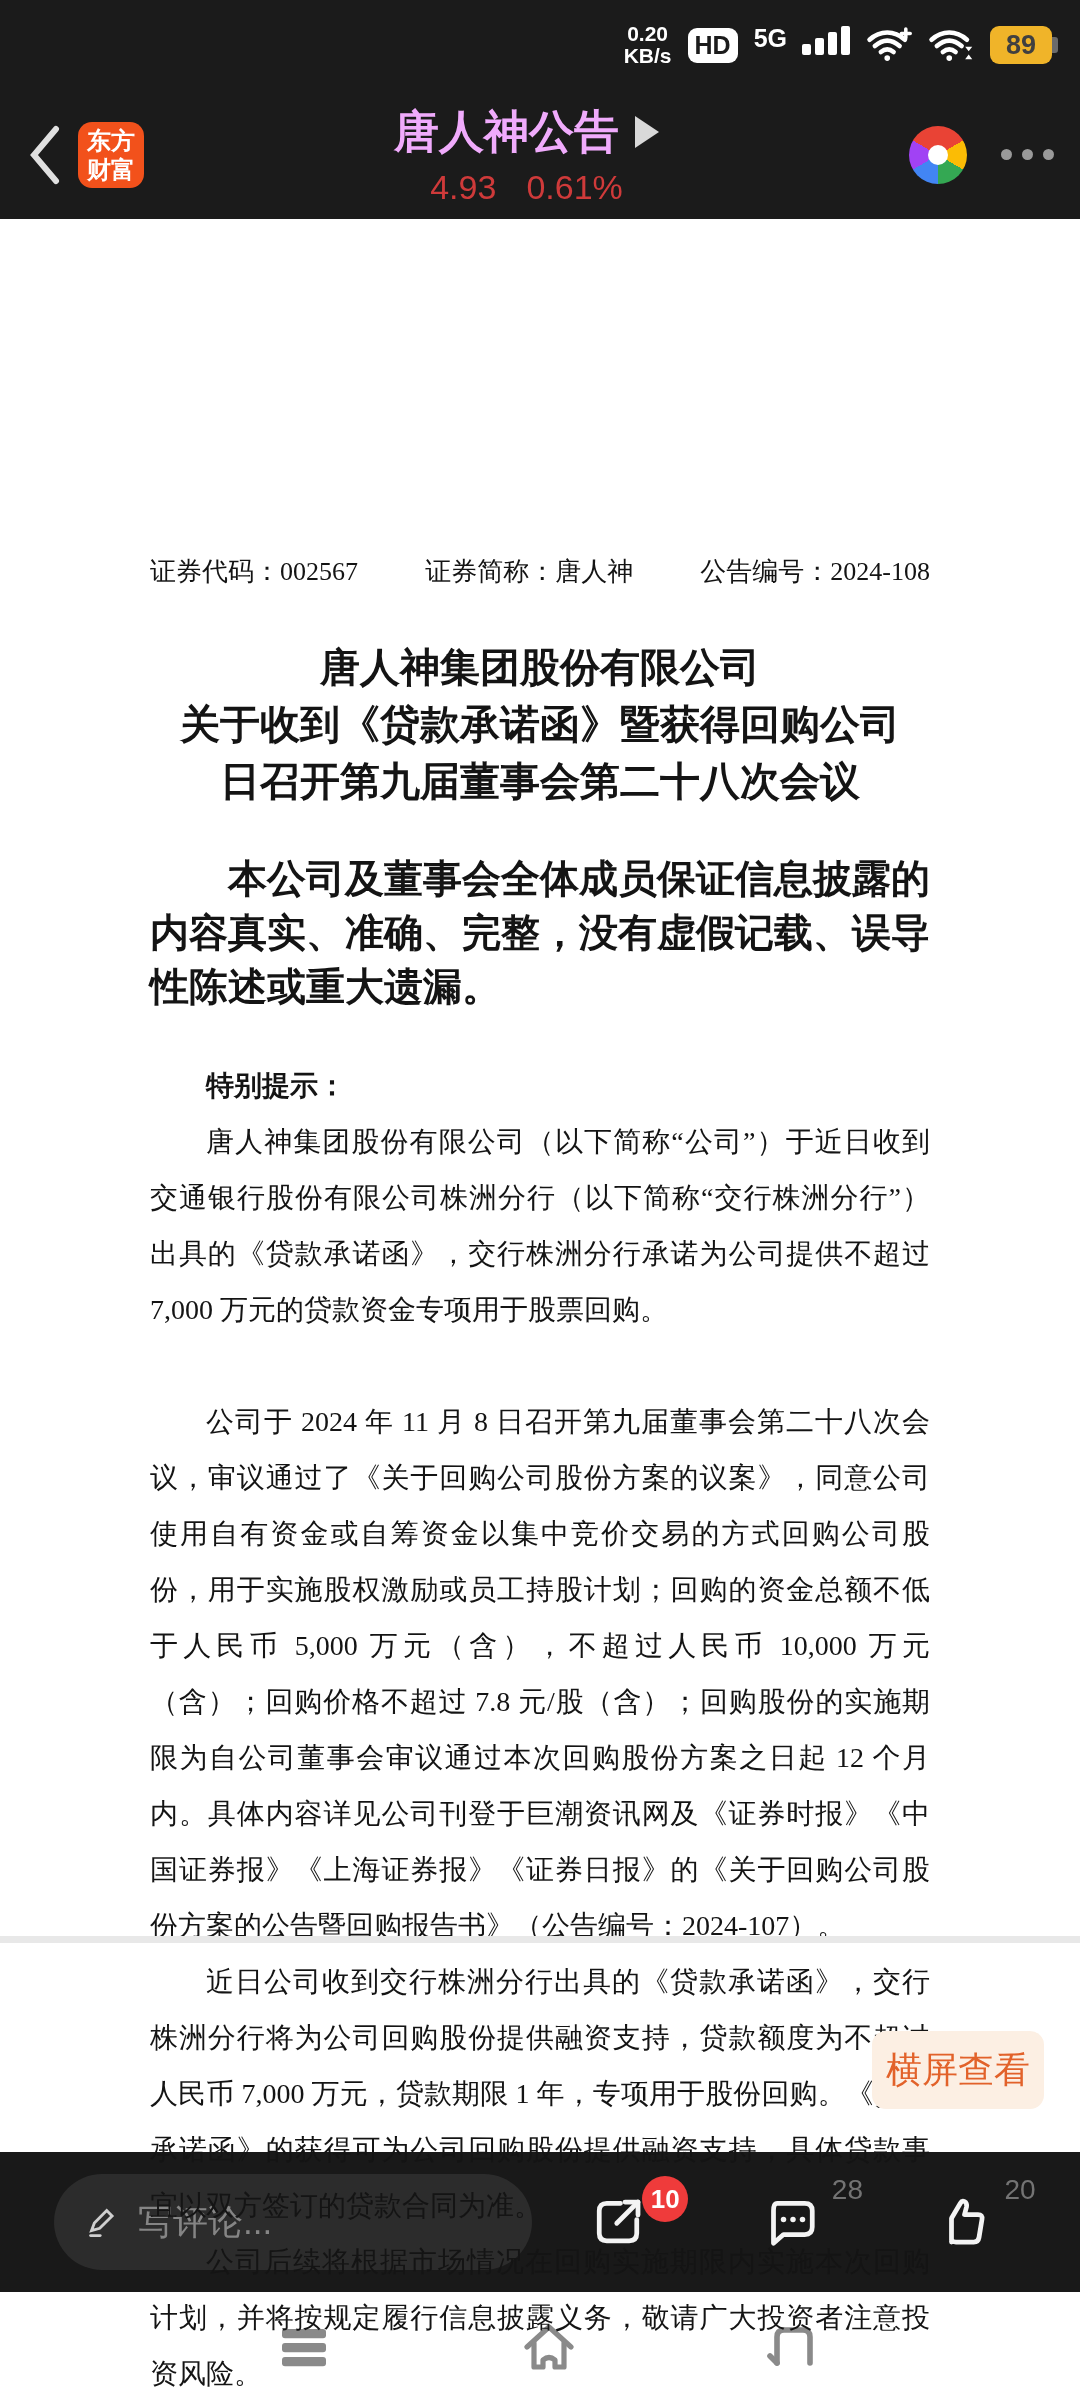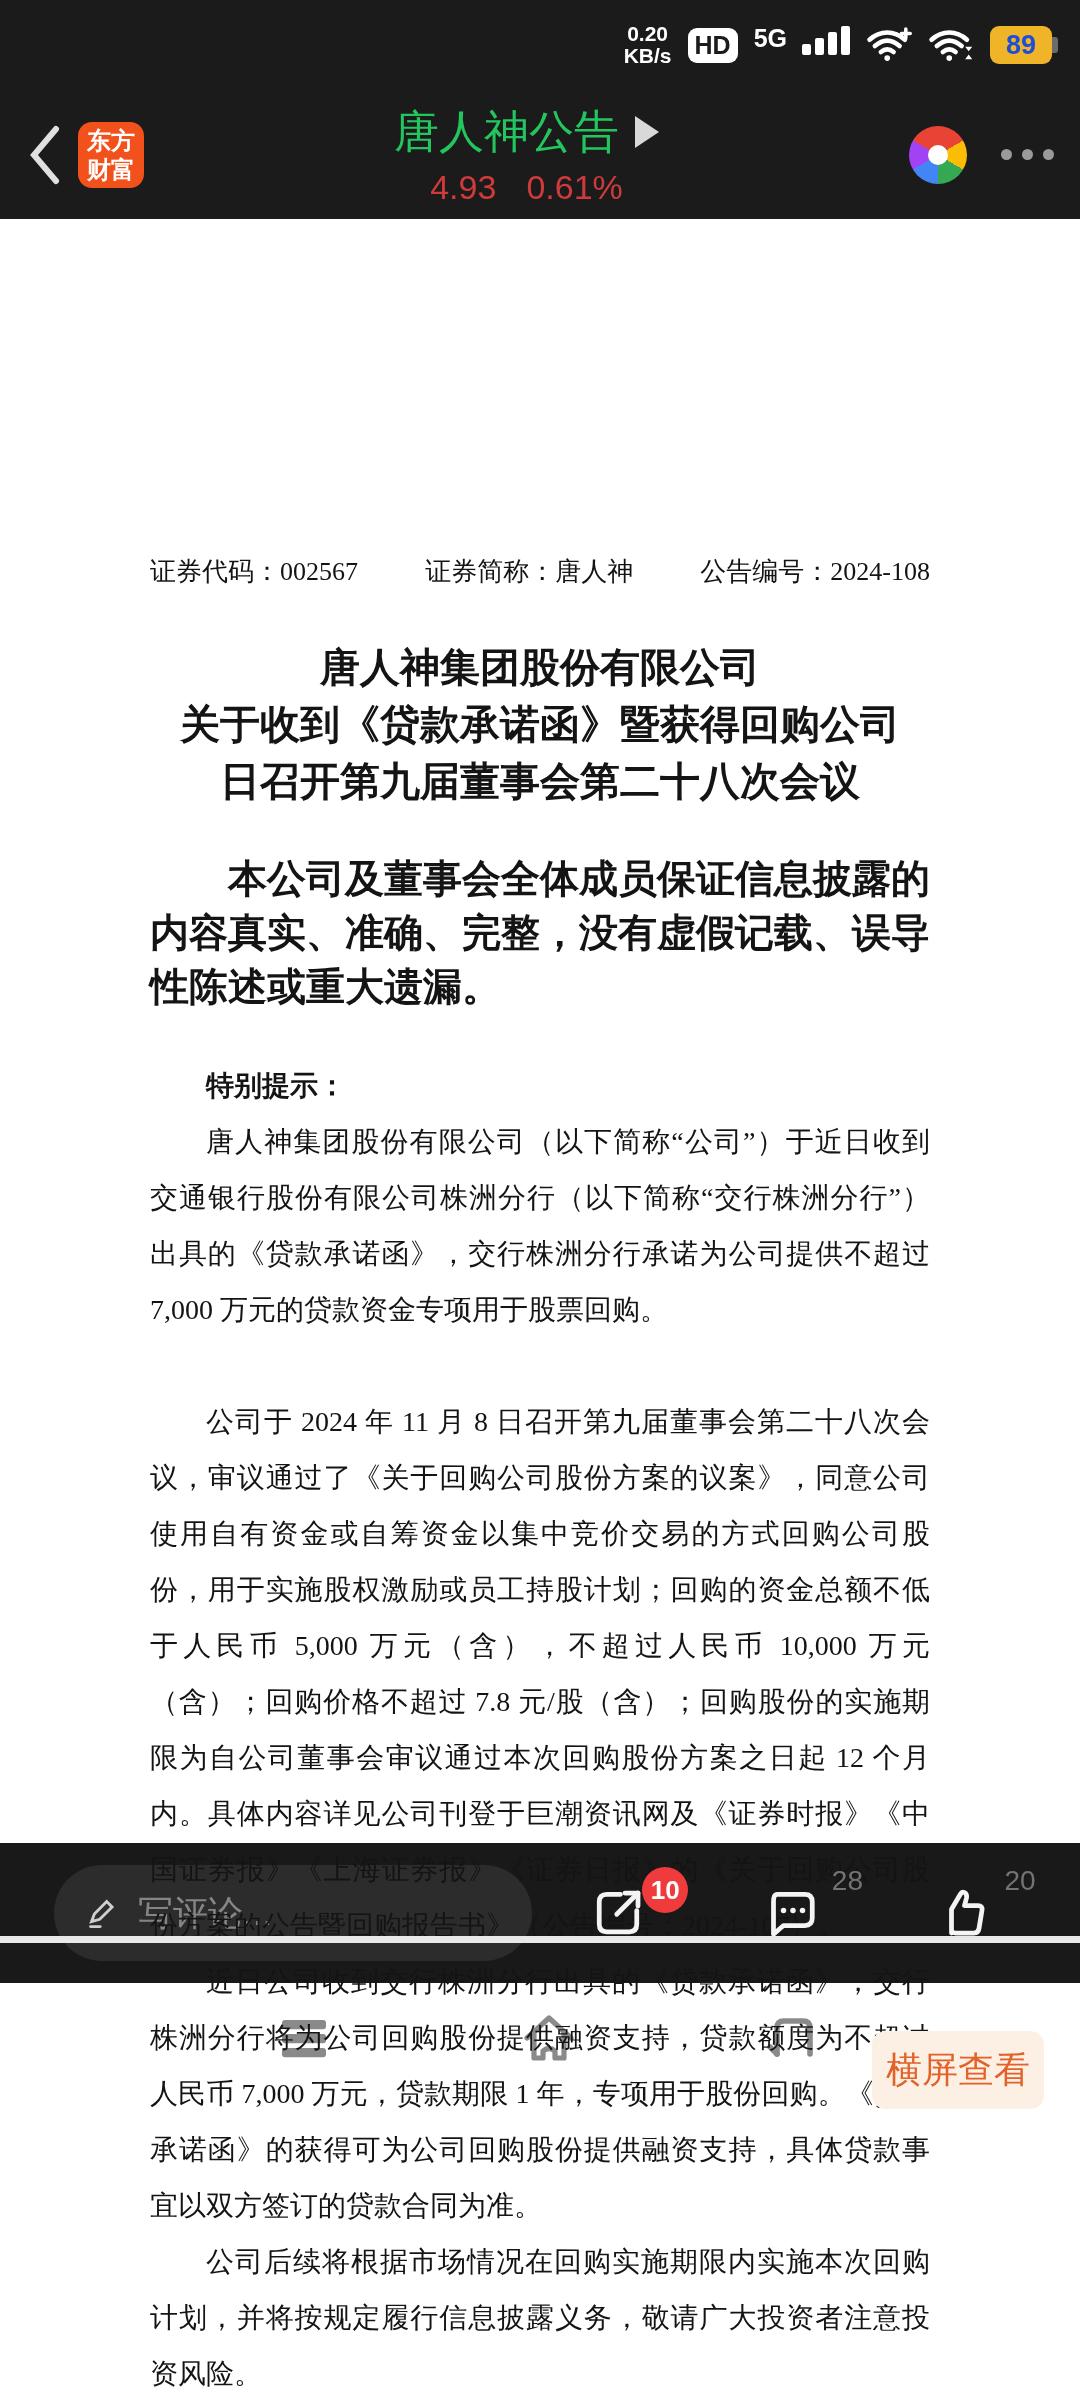--- a/index.html
+++ b/index.html
@@ -23,46 +23,46 @@
   .hd-badge { background:#fff; color:#1b1b1b; font-weight:800; font-size:25px;
               border-radius:9px; padding:3px 7px; }
   .net { display:flex; align-items:flex-end; gap:15px; }
   .net-label { font-size:25px; font-weight:700; margin-bottom:14px; }
   .bars { display:flex; align-items:flex-end; gap:4px; padding-bottom:12px; }
   .bars i { display:block; width:9px; background:#fff; border-radius:2px; }
   .wifi { width:46px; height:44px; }
   .battery { display:flex; align-items:center; }
   .battery-body { width:62px; height:38px; background:#f0b429; border-radius:9px;
                   display:flex; align-items:center; justify-content:center;
-                  color:#1d4ed8; font-size:27px; font-weight:700; }
+                  color:#404040; font-size:27px; font-weight:700; }
   .battery-tip { width:6px; height:16px; background:#6b6b6b; border-radius:0 3px 3px 0; }
 
   
   .app-header { height:129px; background:#1b1b1b; display:flex; align-items:center; padding:0 26px; }
   .back { width:38px; height:64px; flex:none; }
   .logo { width:66px; height:66px; margin-left:14px; flex:none; border-radius:14px; background:#f2511b;
           color:#fff; font-size:24px; font-weight:700; line-height:29px;
           display:flex; flex-direction:column; align-items:center; justify-content:center; }
   .header-center { flex:1; display:flex; flex-direction:column; align-items:center; }
   .title-row { display:flex; align-items:center; gap:16px; }
-  .page-title { color:#22c55e; font-size:45px; font-weight:400; }
+  .page-title { color:#f0abfc; font-size:45px; font-weight:700; }
   .title-caret { width:0; height:0; border-left:24px solid #d9d9d9;
                  border-top:16px solid transparent; border-bottom:16px solid transparent; }
   .price-row { margin-top:6px; display:flex; gap:30px; color:#cf3a3a; font-size:34px; }
   .photos-icon { width:58px; height:58px; flex:none; border-radius:50%; position:relative;
       background:conic-gradient(#e94335 0 60deg,#fbbc05 60deg 120deg,#34a853 120deg 180deg,
                  #4285f4 180deg 240deg,#a142f4 240deg 300deg,#e94335 300deg 360deg);
       margin-right:34px; }
   .photos-icon::after { content:""; position:absolute; left:50%; top:50%; width:20px; height:20px;
       margin:-10px 0 0 -10px; border-radius:50%; background:#fff; }
   .ellipsis { display:flex; gap:10px; }
   .ellipsis i { width:11px; height:11px; border-radius:50%; background:#9a9a9a; }
 
   
-  .document { position:relative; height:1624px; background:#ffffff; color:#141414;
+  .document { position:relative; height:1933px; background:#ffffff; color:#141414;
               font-family:"Liberation Serif", serif; }
   .doc-inner { padding:335px 150px 0 150px; }
   .meta-row { display:flex; justify-content:space-between; font-size:26px; }
   .doc-title { margin-top:50px; text-align:center; font-size:40px; font-weight:700; line-height:57px; }
   .para { font-size:28px; line-height:56px; text-align:justify; text-indent:2em; }
   .disclaimer { font-weight:700; margin-top:42px; font-size:39px; line-height:54px; }
   .tip { font-weight:700; margin-top:44px; }
   .gap-top { margin-top:56px; }
   .page-separator { position:absolute; left:0; right:0; top:1717px; height:7px; background:#e8e8e8; }
   .landscape-btn { position:absolute; top:1812px; right:36px; width:172px; height:78px;

